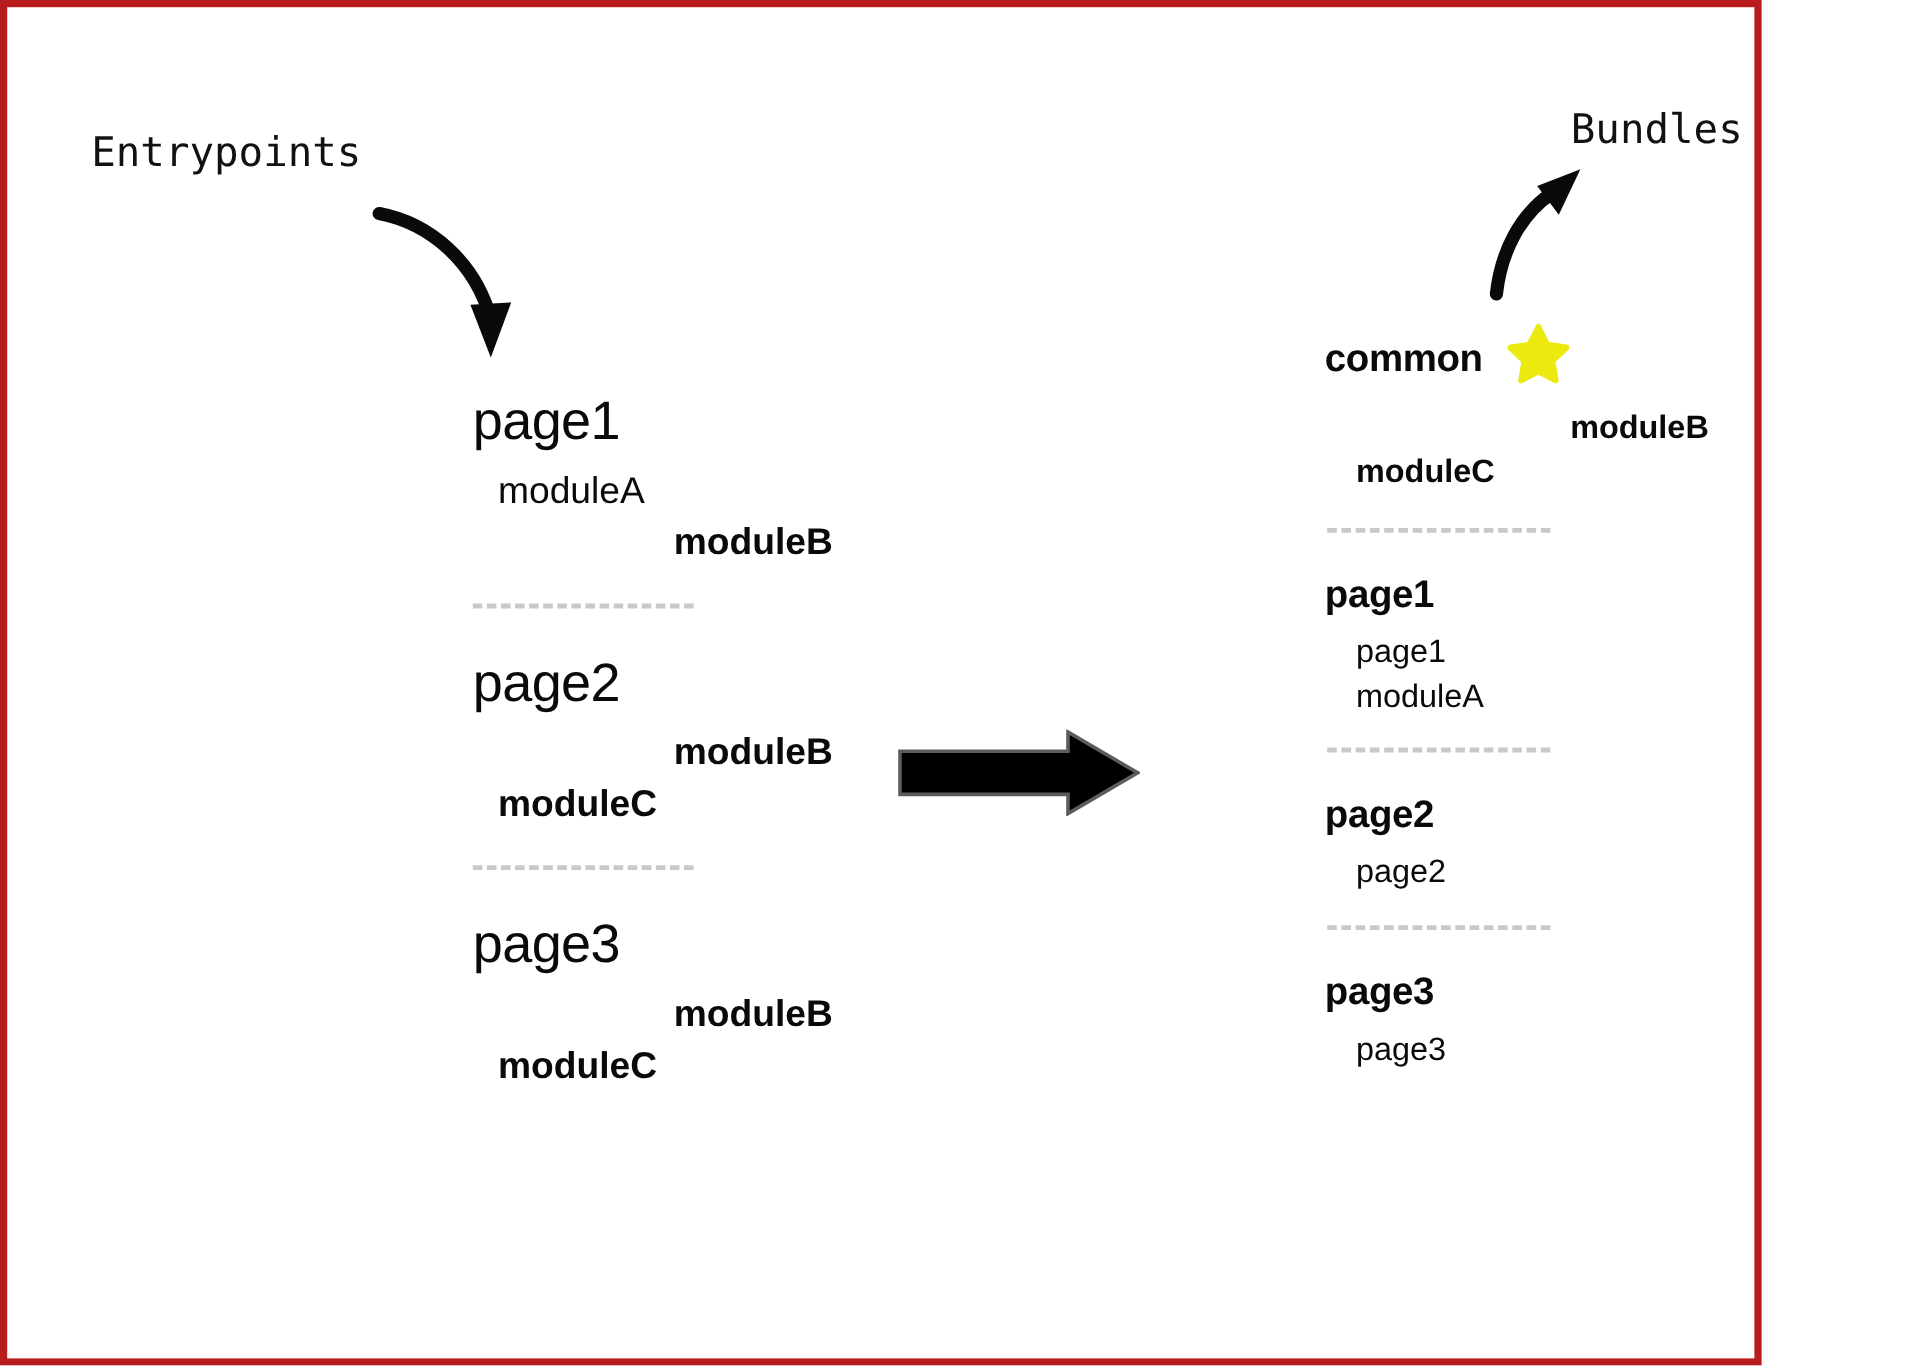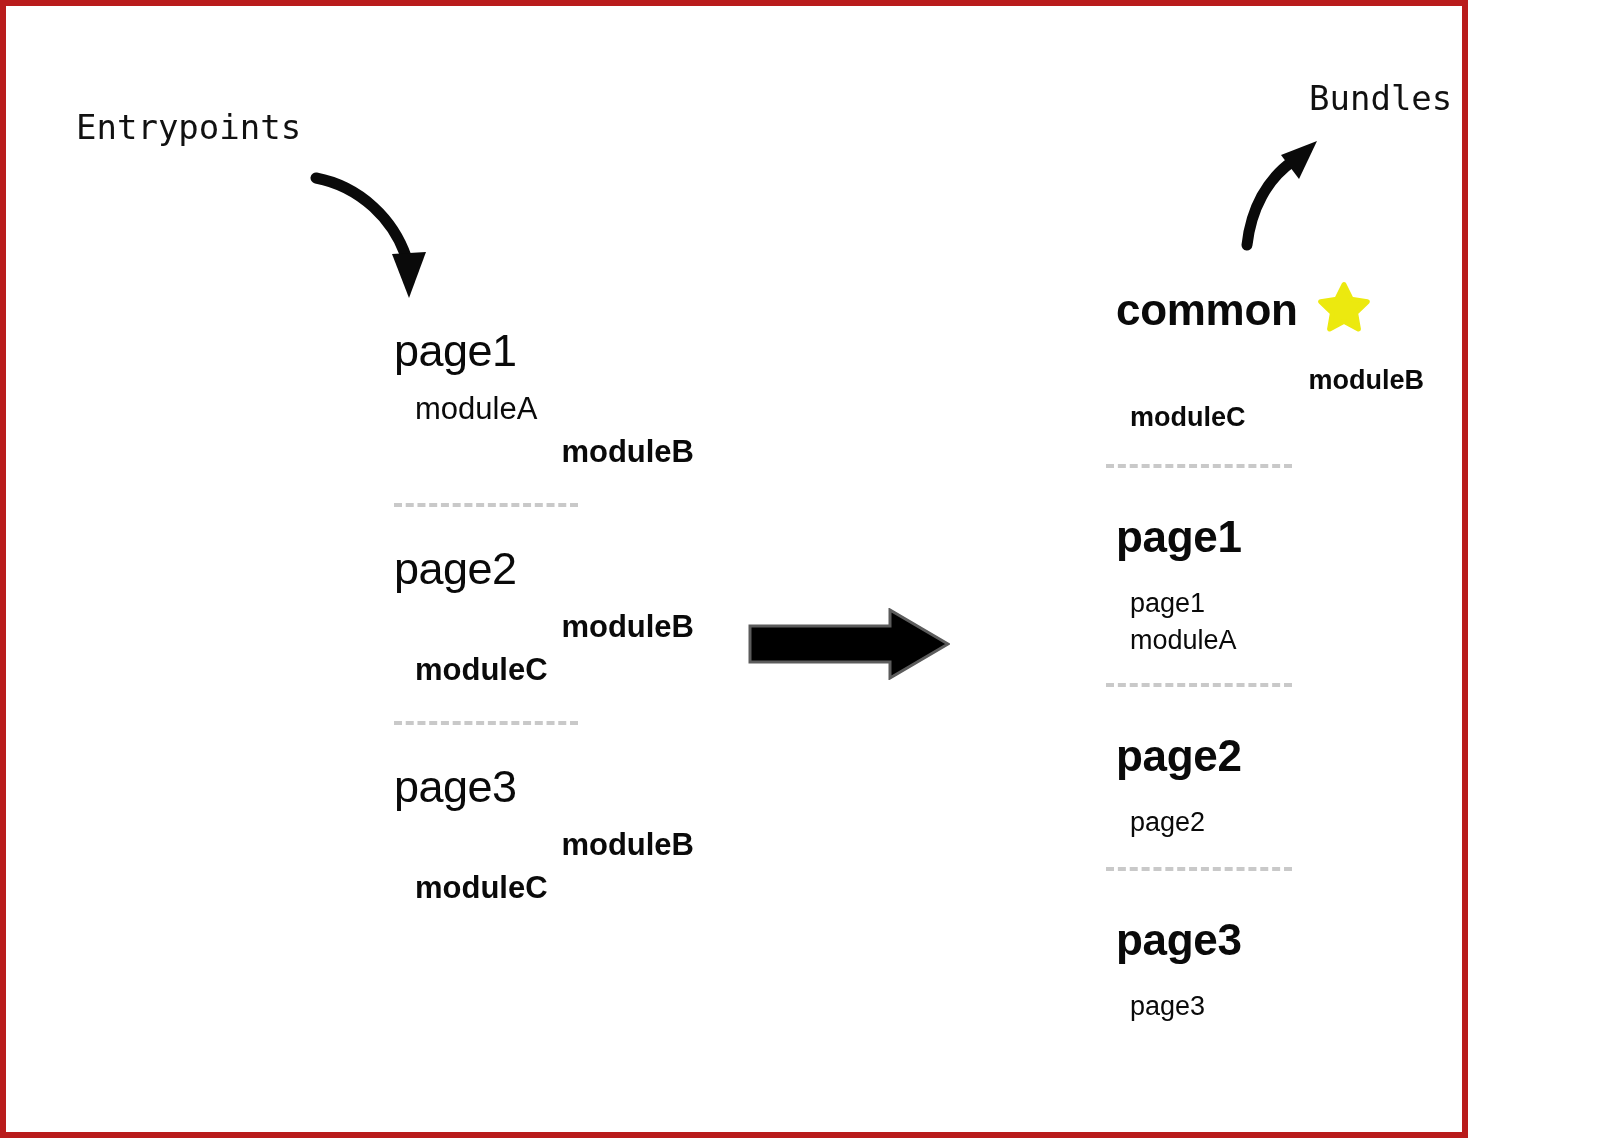--- a/index.html
+++ b/index.html
@@ -26,21 +26,21 @@
   .annotation {
     position: absolute;
     font-family: "DejaVu Sans Mono", "Liberation Mono", monospace;
     font-size: 34px;
     font-weight: 400;
     color: #111111;
     white-space: nowrap;
     letter-spacing: 0px;
   }
   #entrypoints-label { left: 70px; top: 101px; }
-  #bundles-label     { left: 1303px; top: 72px; }
+  #bundles-label     { left: 1303px; top: 82px; }
 
   
   .curve-arrow {
     position: absolute;
   }
 
   
   #center-arrow {
     position: absolute;
     left: 742px;
@@ -89,26 +89,26 @@
     color: #0a0a0a;
     font-weight: 400;
     white-space: nowrap;
   }
   #entry-column .item.mod-b,
   #entry-column .item.mod-c { font-weight: 700; }
 
   
   #bundle-column .group-title {
     font-family: "Liberation Sans", sans-serif;
-    font-size: 44px;
+    font-size: 32px;
     font-weight: 700;
     color: #0a0a0a;
     line-height: 1.0;
     letter-spacing: -0.3px;
-    margin: 12px;
+    margin: 0;
     padding: 0;
     display: flex;
     align-items: center;
     text-align: center;
   }
   #bundle-column .item-list {
     list-style: none;
     margin: 0;
     padding: 0 0 0 26px;
   }

